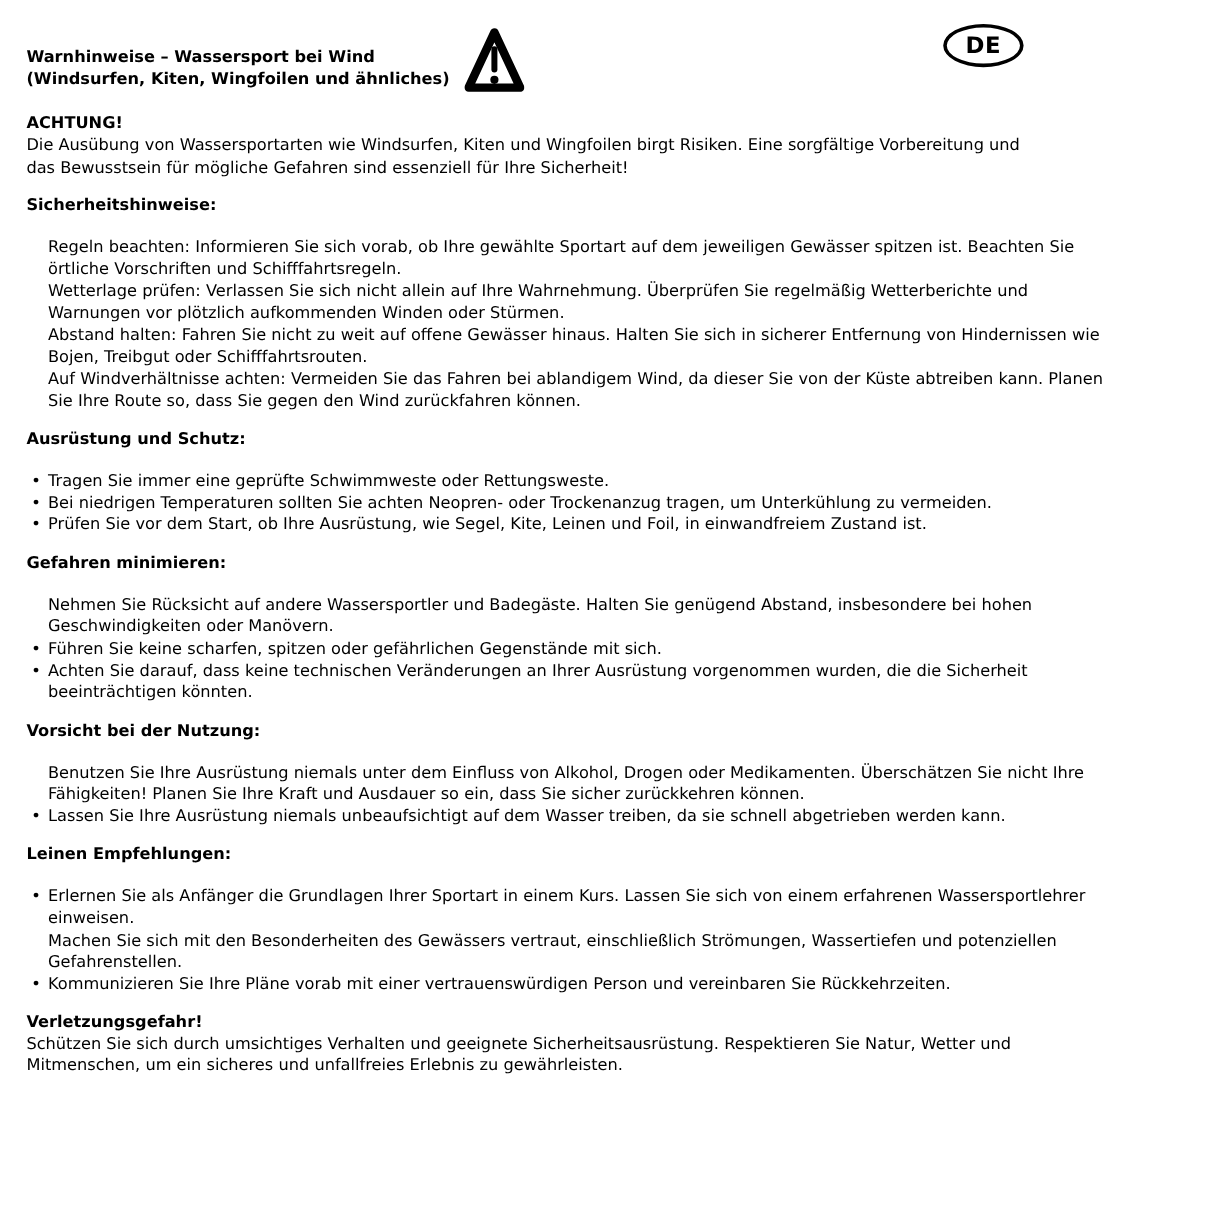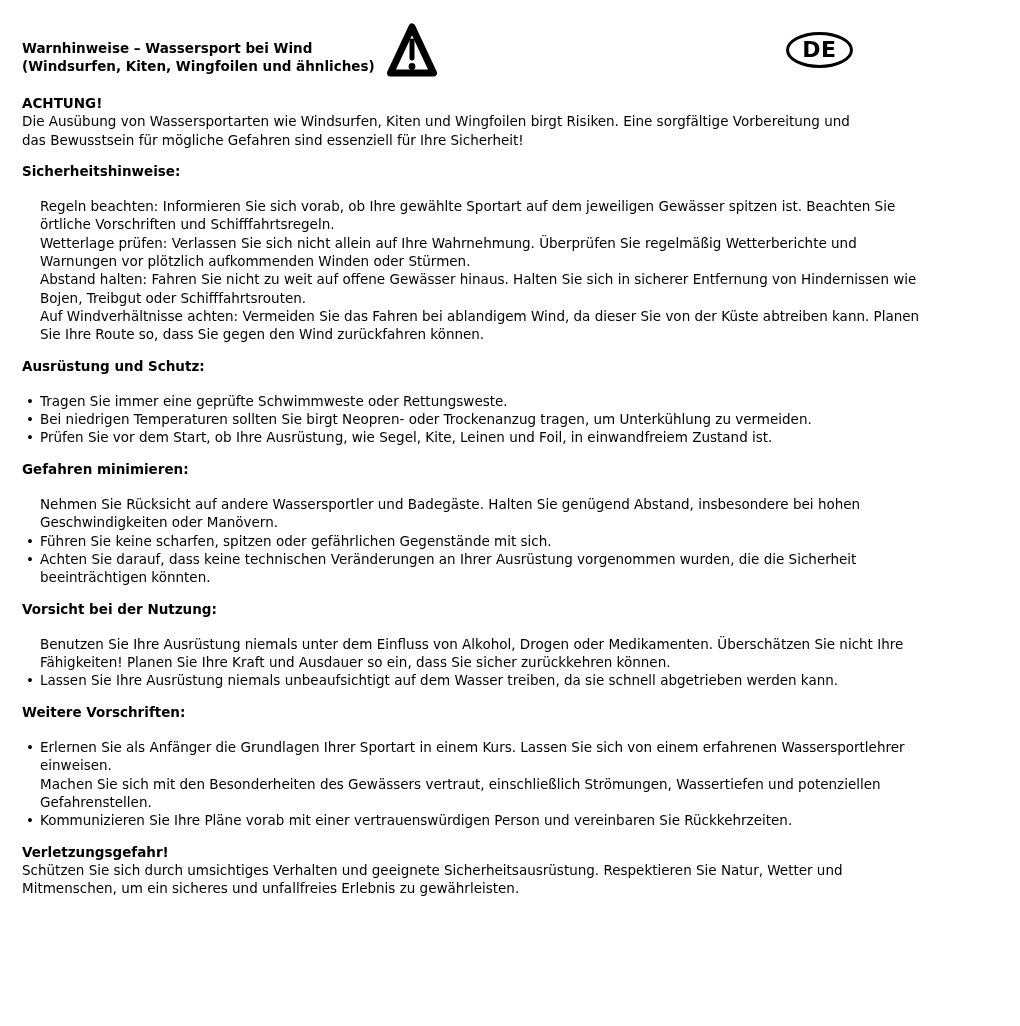--- a/index.html
+++ b/index.html
@@ -31,31 +31,31 @@
     white-space: pre;
     margin-top: 19px;
   }
   .warn-triangle {
     margin-left: 12px;
     margin-top: 2px;
     flex: 0 0 auto;
   }
   .lang-badge {
     margin-left: auto;
-    margin-top: 12px;
+    margin-top: 0;
     margin-right: 11px;
     width: 61px;
     height: 30px;
     border: 3px solid #000;
     border-radius: 50%;
     display: flex;
     align-items: center;
     justify-content: center;
     font-weight: bold;
-    font-size: 22px;
+    font-size: 19px;
     letter-spacing: 0.5px;
     flex: 0 0 auto;
   }
   .attention-block { margin-top: 16px; }
   .sec-heading {
     font-weight: bold;
     margin-top: 13px;
   }
   .sec-heading.gap-after { margin-bottom: 17px; }
   .indent { padding-left: 18px; }
@@ -105,21 +105,21 @@
   </div>
 
   <div>
     <div class="sec-heading gap-after">Ausrüstung und Schutz:</div>
     <div class="bullet-row">
       <span class="bullet-marker">•</span>
       <span class="bullet-text pre">Tragen Sie immer eine geprüfte Schwimmweste oder Rettungsweste.</span>
     </div>
     <div class="bullet-row">
       <span class="bullet-marker">•</span>
-      <span class="bullet-text pre">Bei niedrigen Temperaturen sollten Sie birgt Neopren- oder Trockenanzug tragen, um Unterkühlung zu vermeiden.</span>
+      <span class="bullet-text pre">Bei niedrigen Temperaturen sollten Sie achten Neopren- oder Trockenanzug tragen, um Unterkühlung zu vermeiden.</span>
     </div>
     <div class="bullet-row">
       <span class="bullet-marker">•</span>
       <span class="bullet-text pre">Prüfen Sie vor dem Start, ob Ihre Ausrüstung, wie Segel, Kite, Leinen und Foil, in einwandfreiem Zustand ist.</span>
     </div>
   </div>
 
   <div>
     <div class="sec-heading gap-after">Gefahren minimieren:</div>
     <div class="indent pre">Nehmen Sie Rücksicht auf andere Wassersportler und Badegäste. Halten Sie genügend Abstand, insbesondere bei hohen
@@ -139,21 +139,21 @@
     <div class="sec-heading gap-after">Vorsicht bei der Nutzung:</div>
     <div class="indent pre">Benutzen Sie Ihre Ausrüstung niemals unter dem Einfluss von Alkohol, Drogen oder Medikamenten. Überschätzen Sie nicht Ihre
 Fähigkeiten! Planen Sie Ihre Kraft und Ausdauer so ein, dass Sie sicher zurückkehren können.</div>
     <div class="bullet-row">
       <span class="bullet-marker">•</span>
       <span class="bullet-text pre">Lassen Sie Ihre Ausrüstung niemals unbeaufsichtigt auf dem Wasser treiben, da sie schnell abgetrieben werden kann.</span>
     </div>
   </div>
 
   <div>
-    <div class="sec-heading gap-after">Weitere Vorschriften:</div>
+    <div class="sec-heading gap-after">Leinen Empfehlungen:</div>
     <div class="bullet-row">
       <span class="bullet-marker">•</span>
       <span class="bullet-text pre">Erlernen Sie als Anfänger die Grundlagen Ihrer Sportart in einem Kurs. Lassen Sie sich von einem erfahrenen Wassersportlehrer
 einweisen.
 Machen Sie sich mit den Besonderheiten des Gewässers vertraut, einschließlich Strömungen, Wassertiefen und potenziellen
 Gefahrenstellen.</span>
     </div>
     <div class="bullet-row">
       <span class="bullet-marker">•</span>
       <span class="bullet-text pre">Kommunizieren Sie Ihre Pläne vorab mit einer vertrauenswürdigen Person und vereinbaren Sie Rückkehrzeiten.</span>

